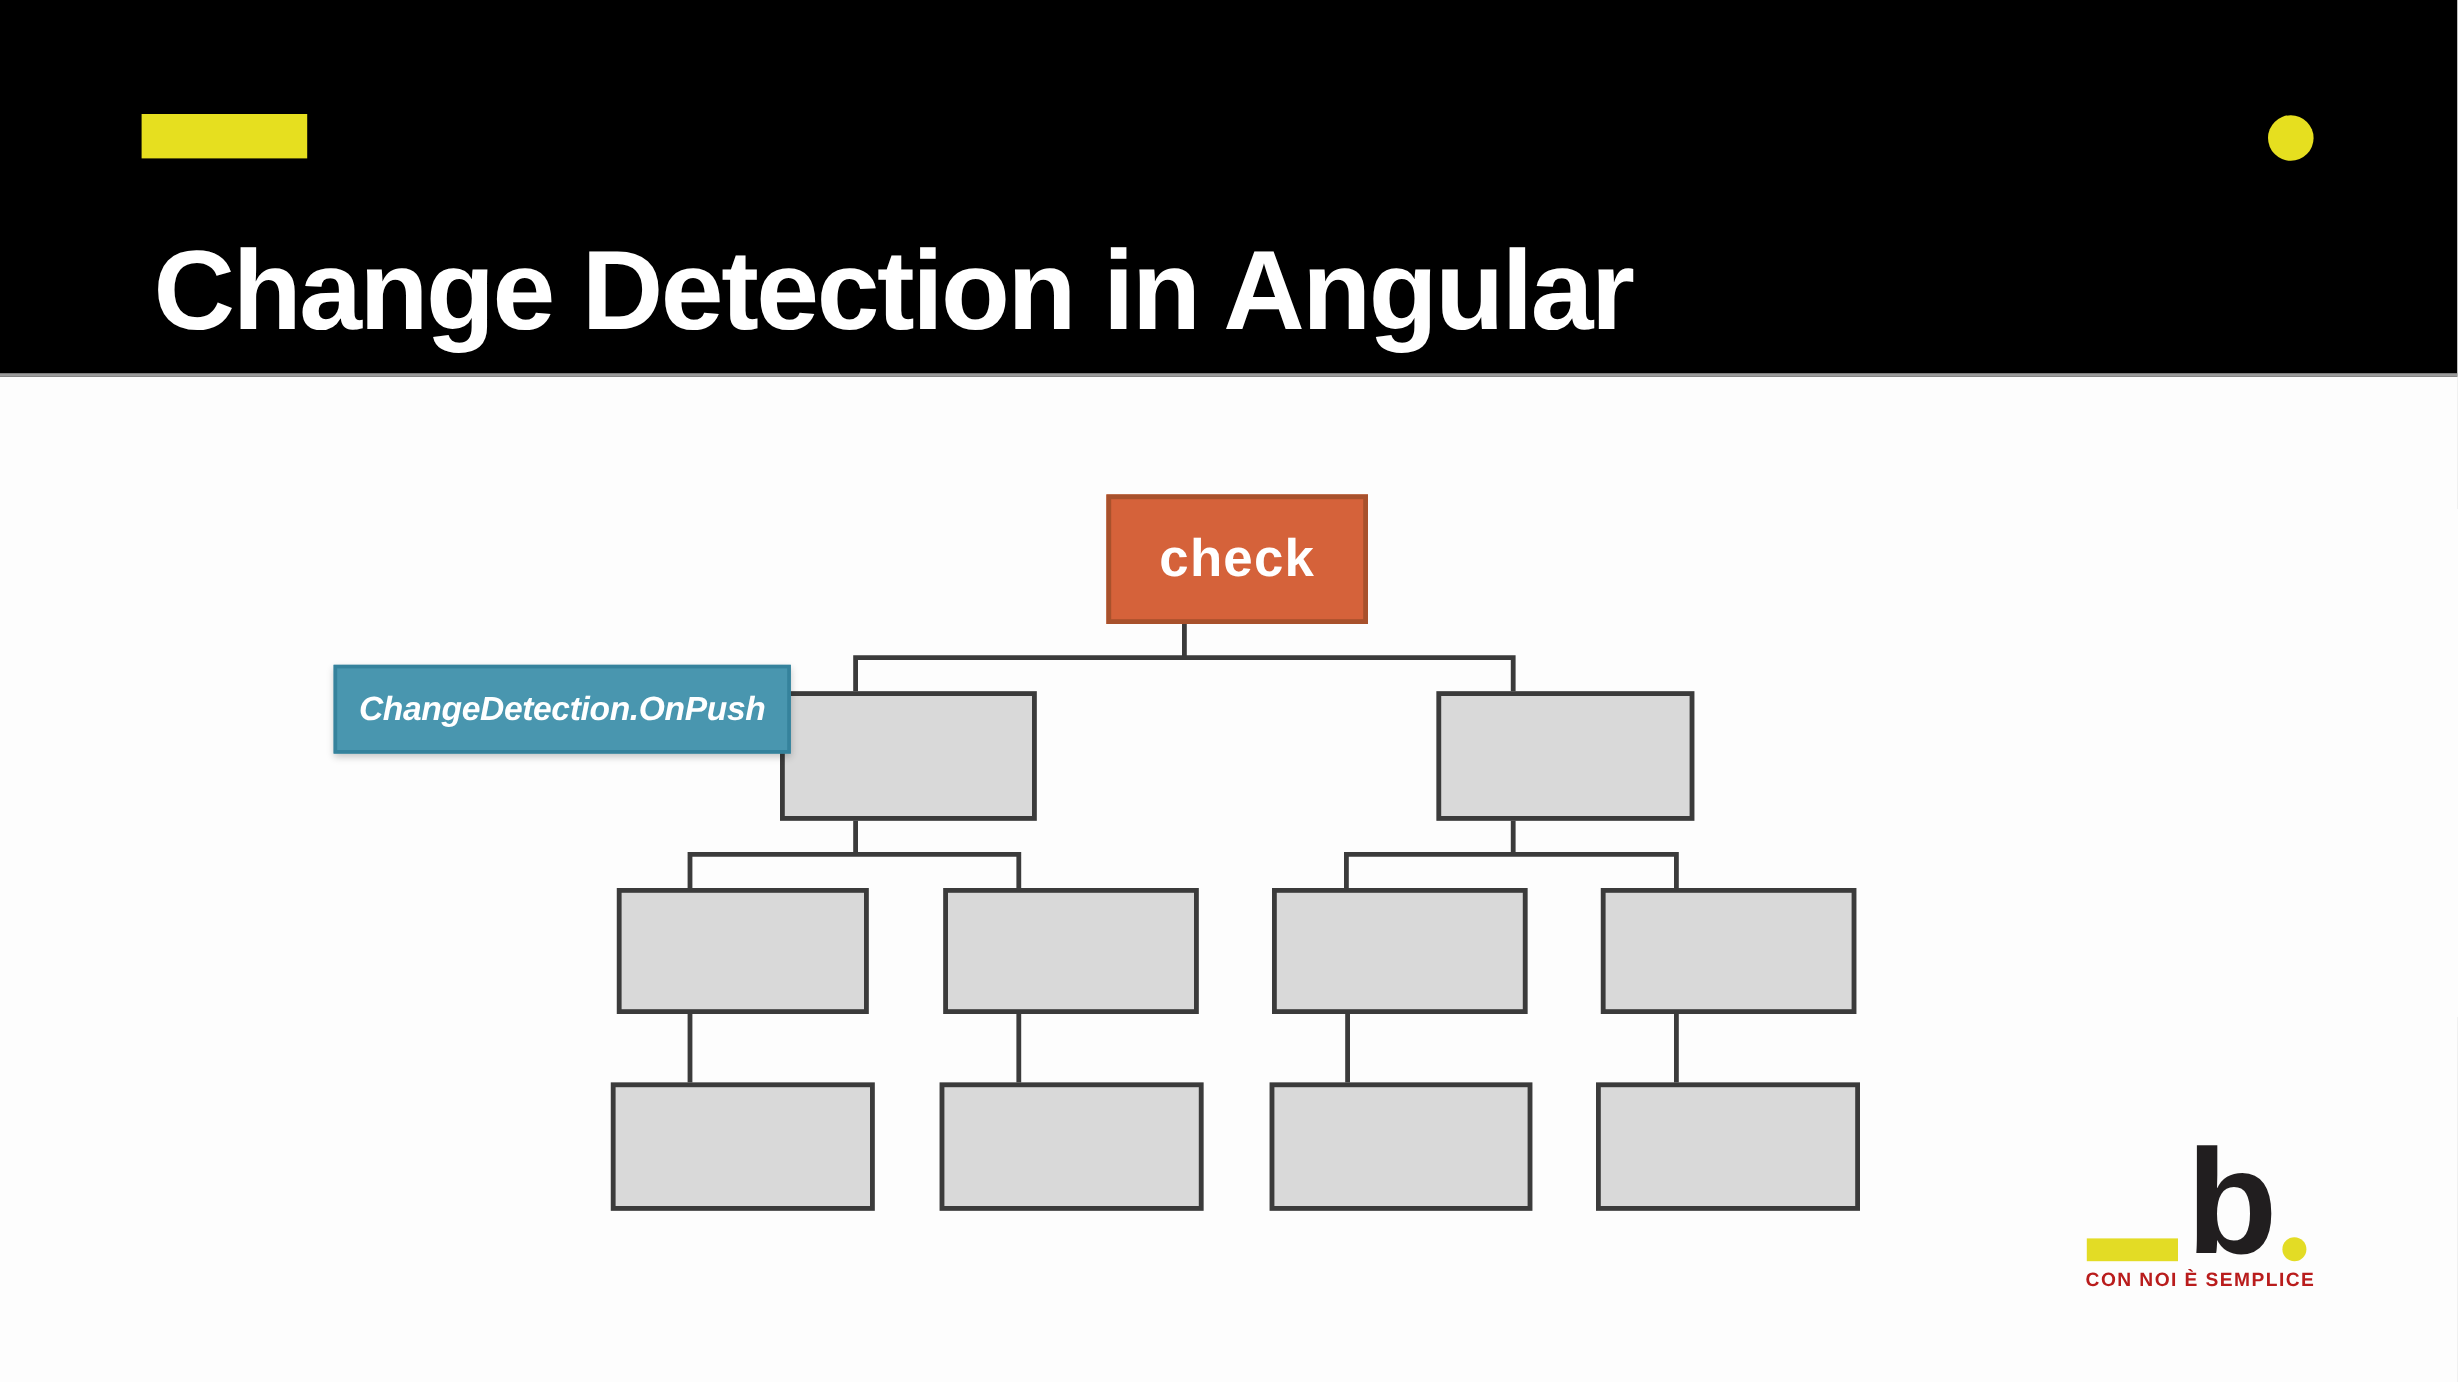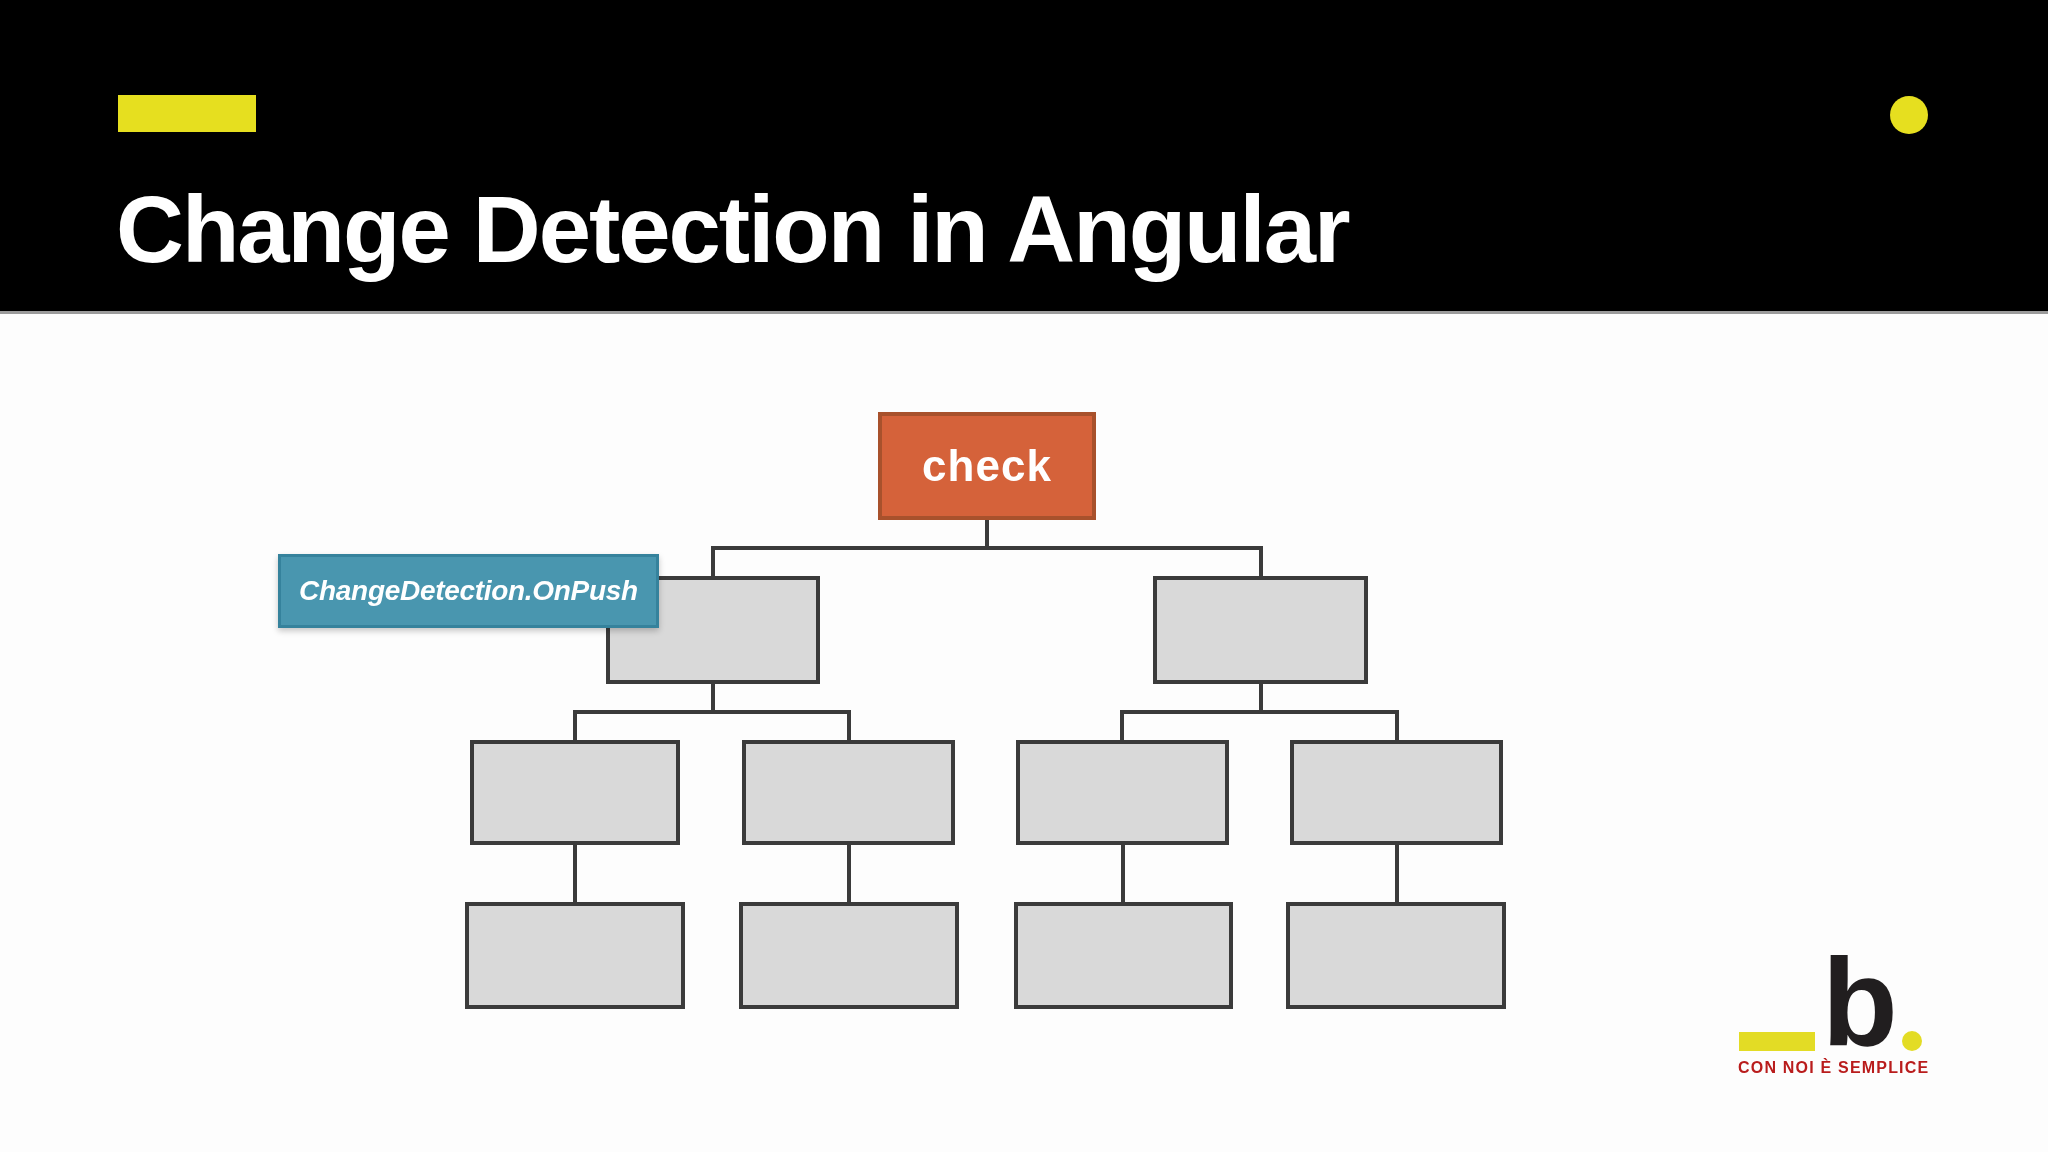--- a/index.html
+++ b/index.html
@@ -46,20 +46,21 @@
 
   
   .diagram { position: absolute; left: 0; top: 311px; width: 2048px; height: 841px; }
   .connectors { position: absolute; left: 0; top: -311px; width: 2048px; height: 1152px; }
 
   .node {
     position: absolute;
     background: #d9d9d9;
     border: 4px solid #3b3b3b;
     box-sizing: border-box;
+    margin-left: 44px;
   }
   .node-root {
     background: #d5623a;
     border-color: #a8512c;
     display: flex; align-items: center; justify-content: center;
     color: #ffffff;
     font-size: 44px;
     font-weight: bold;
     letter-spacing: 1px;
   }
@@ -115,21 +116,21 @@
   }
 </style>
 </head>
 <body>
 
 <div class="slide">
 
   <div class="banner">
     <div class="accent-bar"></div>
     <div class="accent-dot"></div>
-    <h1 class="slide-title" style="margin:0">Change Detection in Angular</h1>
+    <h1 class="slide-title" style="margin:12px">Change Detection in Angular</h1>
   </div>
 
   <div class="diagram">
 
     <svg class="connectors" width="2048" height="1152" viewBox="0 0 2048 1152">
       <path fill="none" stroke="#3b3b3b" stroke-width="4" d="
         M987,518 L987,548
         M713,548 L1261,548
         M713,546 L713,578
         M1261,546 L1261,578

